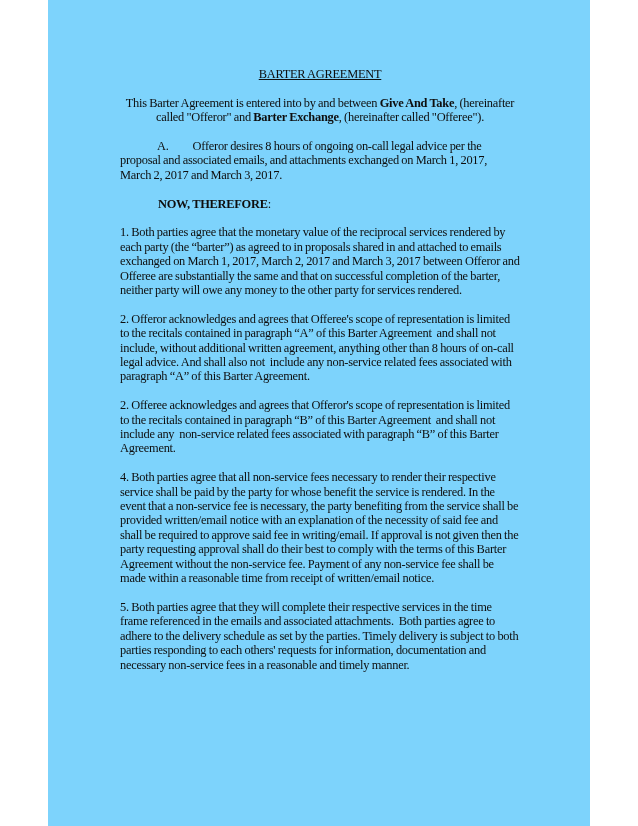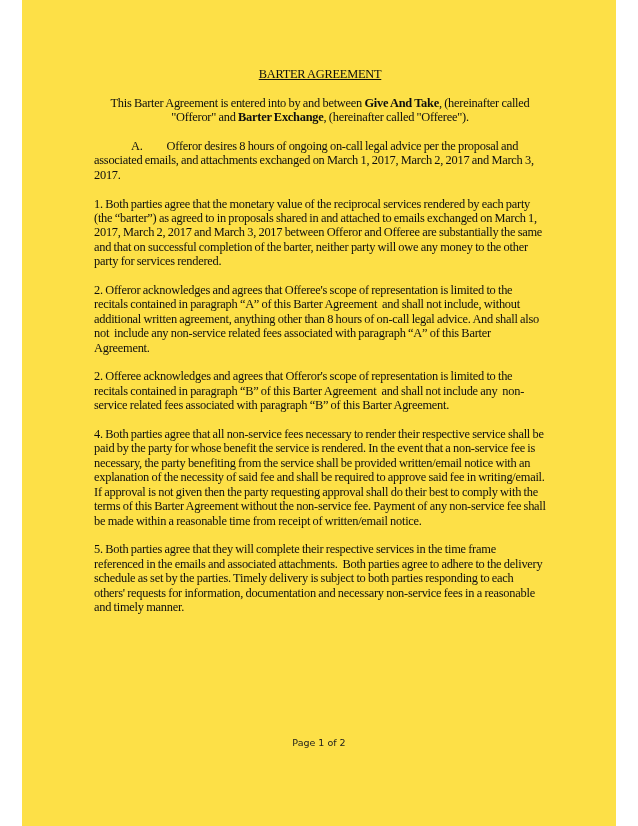--- a/index.html
+++ b/index.html
@@ -1,21 +1,21 @@
 <!DOCTYPE html>
 <html><head>
 <meta charset="utf-8">
 <style>
   html, body { margin: 0; padding: 0; background: #ffffff; }
   .page {
     position: relative;
-    width: 594px;
+    width: 542px;
     height: 826px;
     margin: 0 auto;
-    background: #fde047;
+    background: #7dd3fc;
     box-sizing: border-box;
     padding: 67px 70px 8px 72px;
     font-family: "Liberation Serif", "DejaVu Serif", serif;
     font-size: 12.4px;
     line-height: 14.4px;
     letter-spacing: -0.25px;
     word-spacing: -0.4px;
     color: #0e0e0e;
     overflow: hidden;
   }
@@ -60,22 +60,22 @@
 <div class="page">
 
   <h1 class="doc-title">BARTER AGREEMENT</h1>
 
   <p class="intro"><span>This Barter Agreement is entered into by and between </span><span class="b">Give And Take</span><span>, (hereinafter called "Offeror" and </span><span class="b">Barter Exchange</span><span>, (hereinafter called "Offeree").</span></p>
 
 
   <p class="recital"><span class="rec-indent"></span><span>A.</span><span class="rec-tab"></span><span>Offeror desires 8 hours of ongoing on-call legal advice per the proposal and associated emails, and attachments exchanged on March 1, 2017, March 2, 2017 and March 3, 2017.</span></p>
 
 
+  <p class="therefore"><span class="b">NOW, THEREFORE</span><span>:</span></p>
 
   <p class="clause">1. Both parties agree that the monetary value of the reciprocal services rendered by each party (the “barter”) as agreed to in proposals shared in and attached to emails exchanged on March 1, 2017, March 2, 2017 and March 3, 2017 between Offeror and Offeree are substantially the same and that on successful completion of the barter, neither party will owe any money to the other party for services rendered.</p>
   <p class="clause">2. Offeror acknowledges and agrees that Offeree's scope of representation is limited to the recitals contained in paragraph “A” of this Barter Agreement  and shall not include, without additional written agreement, anything other than 8 hours of on-call legal advice. And shall also not  include any non-service related fees associated with paragraph “A” of this Barter Agreement.</p>
   <p class="clause">2. Offeree acknowledges and agrees that Offeror's scope of representation is limited to the recitals contained in paragraph “B” of this Barter Agreement  and shall not include any  non-service related fees associated with paragraph “B” of this Barter Agreement.</p>
   <p class="clause">4. Both parties agree that all non-service fees necessary to render their respective service shall be paid by the party for whose benefit the service is rendered. In the event that a non-service fee is necessary, the party benefiting from the service shall be provided written/email notice with an explanation of the necessity of said fee and shall be required to approve said fee in writing/email. If approval is not given then the party requesting approval shall do their best to comply with the terms of this Barter Agreement without the non-service fee. Payment of any non-service fee shall be made within a reasonable time from receipt of written/email notice.</p>
   <p class="clause">5. Both parties agree that they will complete their respective services in the time frame referenced in the emails and associated attachments.  Both parties agree to adhere to the delivery schedule as set by the parties. Timely delivery is subject to both parties responding to each others' requests for information, documentation and necessary non-service fees in a reasonable and timely manner.</p>
 
-  <div class="page-footer">Page 1 of 2</div>
 
 </div>
 
 </body></html>

